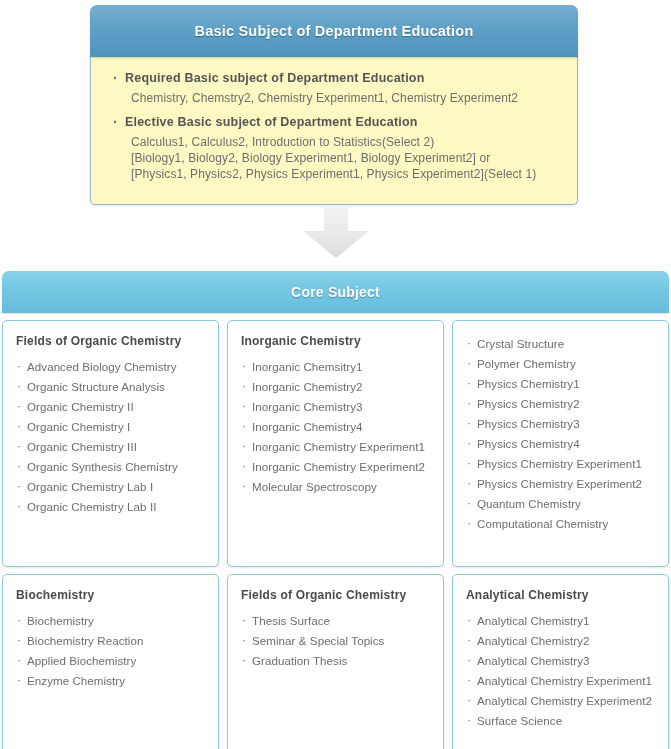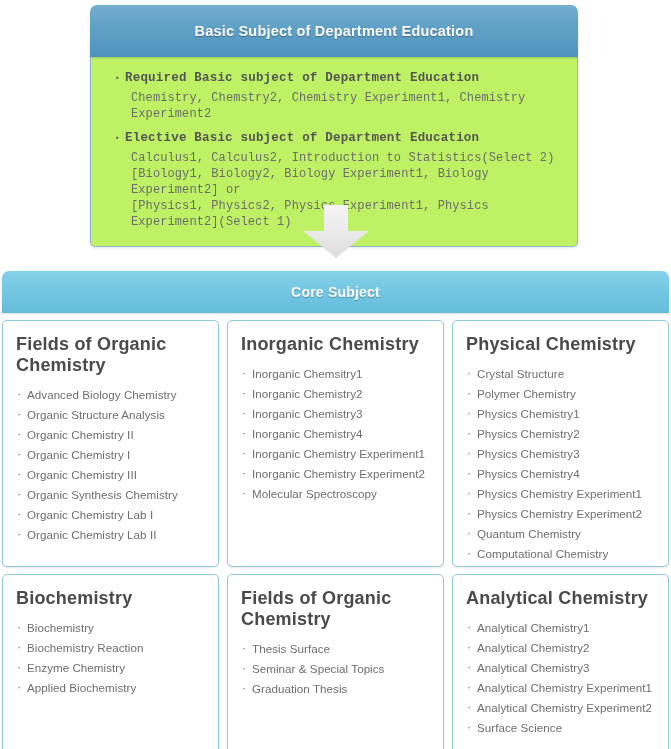--- a/index.html
+++ b/index.html
@@ -38,27 +38,26 @@
   .basic-header-title {
     color: #ffffff;
     font-size: 14.5px;
     font-weight: bold;
     letter-spacing: 0.2px;
     text-shadow: 0 1px 1px rgba(0,0,0,0.35);
   }
   .basic-body {
     border: 1px solid #8db8d4;
     border-top: none;
-    background: #bef264;
+    background: #fef9c3;
     border-radius: 0 0 5px 5px;
     padding: 14px 16px 16px 22px;
     box-shadow: 0 1px 3px rgba(0,0,0,0.10);
     min-height: 148px;
     box-sizing: border-box;
-    font-family: Liberation Mono, monospace;
   }
   .basic-group { margin-bottom: 9px; }
   .basic-group:last-child { margin-bottom: 0; }
   .basic-title {
     font-size: 12.5px;
     font-weight: bold;
     color: #555555;
     padding-left: 12px;
     position: relative;
     margin-bottom: 5px;
@@ -131,21 +130,21 @@
     box-sizing: border-box;
     border: 1px solid #8ecadd;
     border-radius: 5px;
     background: #ffffff;
     padding: 13px 10px 10px 13px;
     box-shadow: 0 1px 2px rgba(0,0,0,0.09);
   }
   .card.tall  { height: 247px; }
   .card.short { height: 196px; }
   .card-title {
-    font-size: 18px;
+    font-size: 12px;
     font-weight: bold;
     color: #4a4a4a;
     margin-bottom: 9px;
     letter-spacing: 0.2px;
   }
   .card-list {
     list-style: none;
     margin: 0;
     padding: 0;
   }
@@ -227,41 +226,40 @@
           <li>Inorganic Chemsitry1</li>
           <li>Inorganic Chemistry2</li>
           <li>Inorganic Chemistry3</li>
           <li>Inorganic Chemistry4</li>
           <li>Inorganic Chemistry Experiment1</li>
           <li>Inorganic Chemistry Experiment2</li>
           <li>Molecular Spectroscopy</li>
         </ul>
       </div>
       <div class="card tall">
-        <div class="card-title">Physical Chemistry</div>
         <ul class="card-list">
           <li>Crystal Structure</li>
           <li>Polymer Chemistry</li>
           <li>Physics Chemistry1</li>
           <li>Physics Chemistry2</li>
           <li>Physics Chemistry3</li>
           <li>Physics Chemistry4</li>
           <li>Physics Chemistry Experiment1</li>
           <li>Physics Chemistry Experiment2</li>
           <li>Quantum Chemistry</li>
           <li>Computational Chemistry</li>
         </ul>
       </div>
       <div class="card short">
         <div class="card-title">Biochemistry</div>
         <ul class="card-list">
           <li>Biochemistry</li>
           <li>Biochemistry Reaction</li>
+          <li>Applied Biochemistry</li>
           <li>Enzyme Chemistry</li>
-          <li>Applied Biochemistry</li>
         </ul>
       </div>
       <div class="card short">
         <div class="card-title">Fields of Organic Chemistry</div>
         <ul class="card-list">
           <li>Thesis Surface</li>
           <li>Seminar &amp; Special Topics</li>
           <li>Graduation Thesis</li>
         </ul>
       </div>

